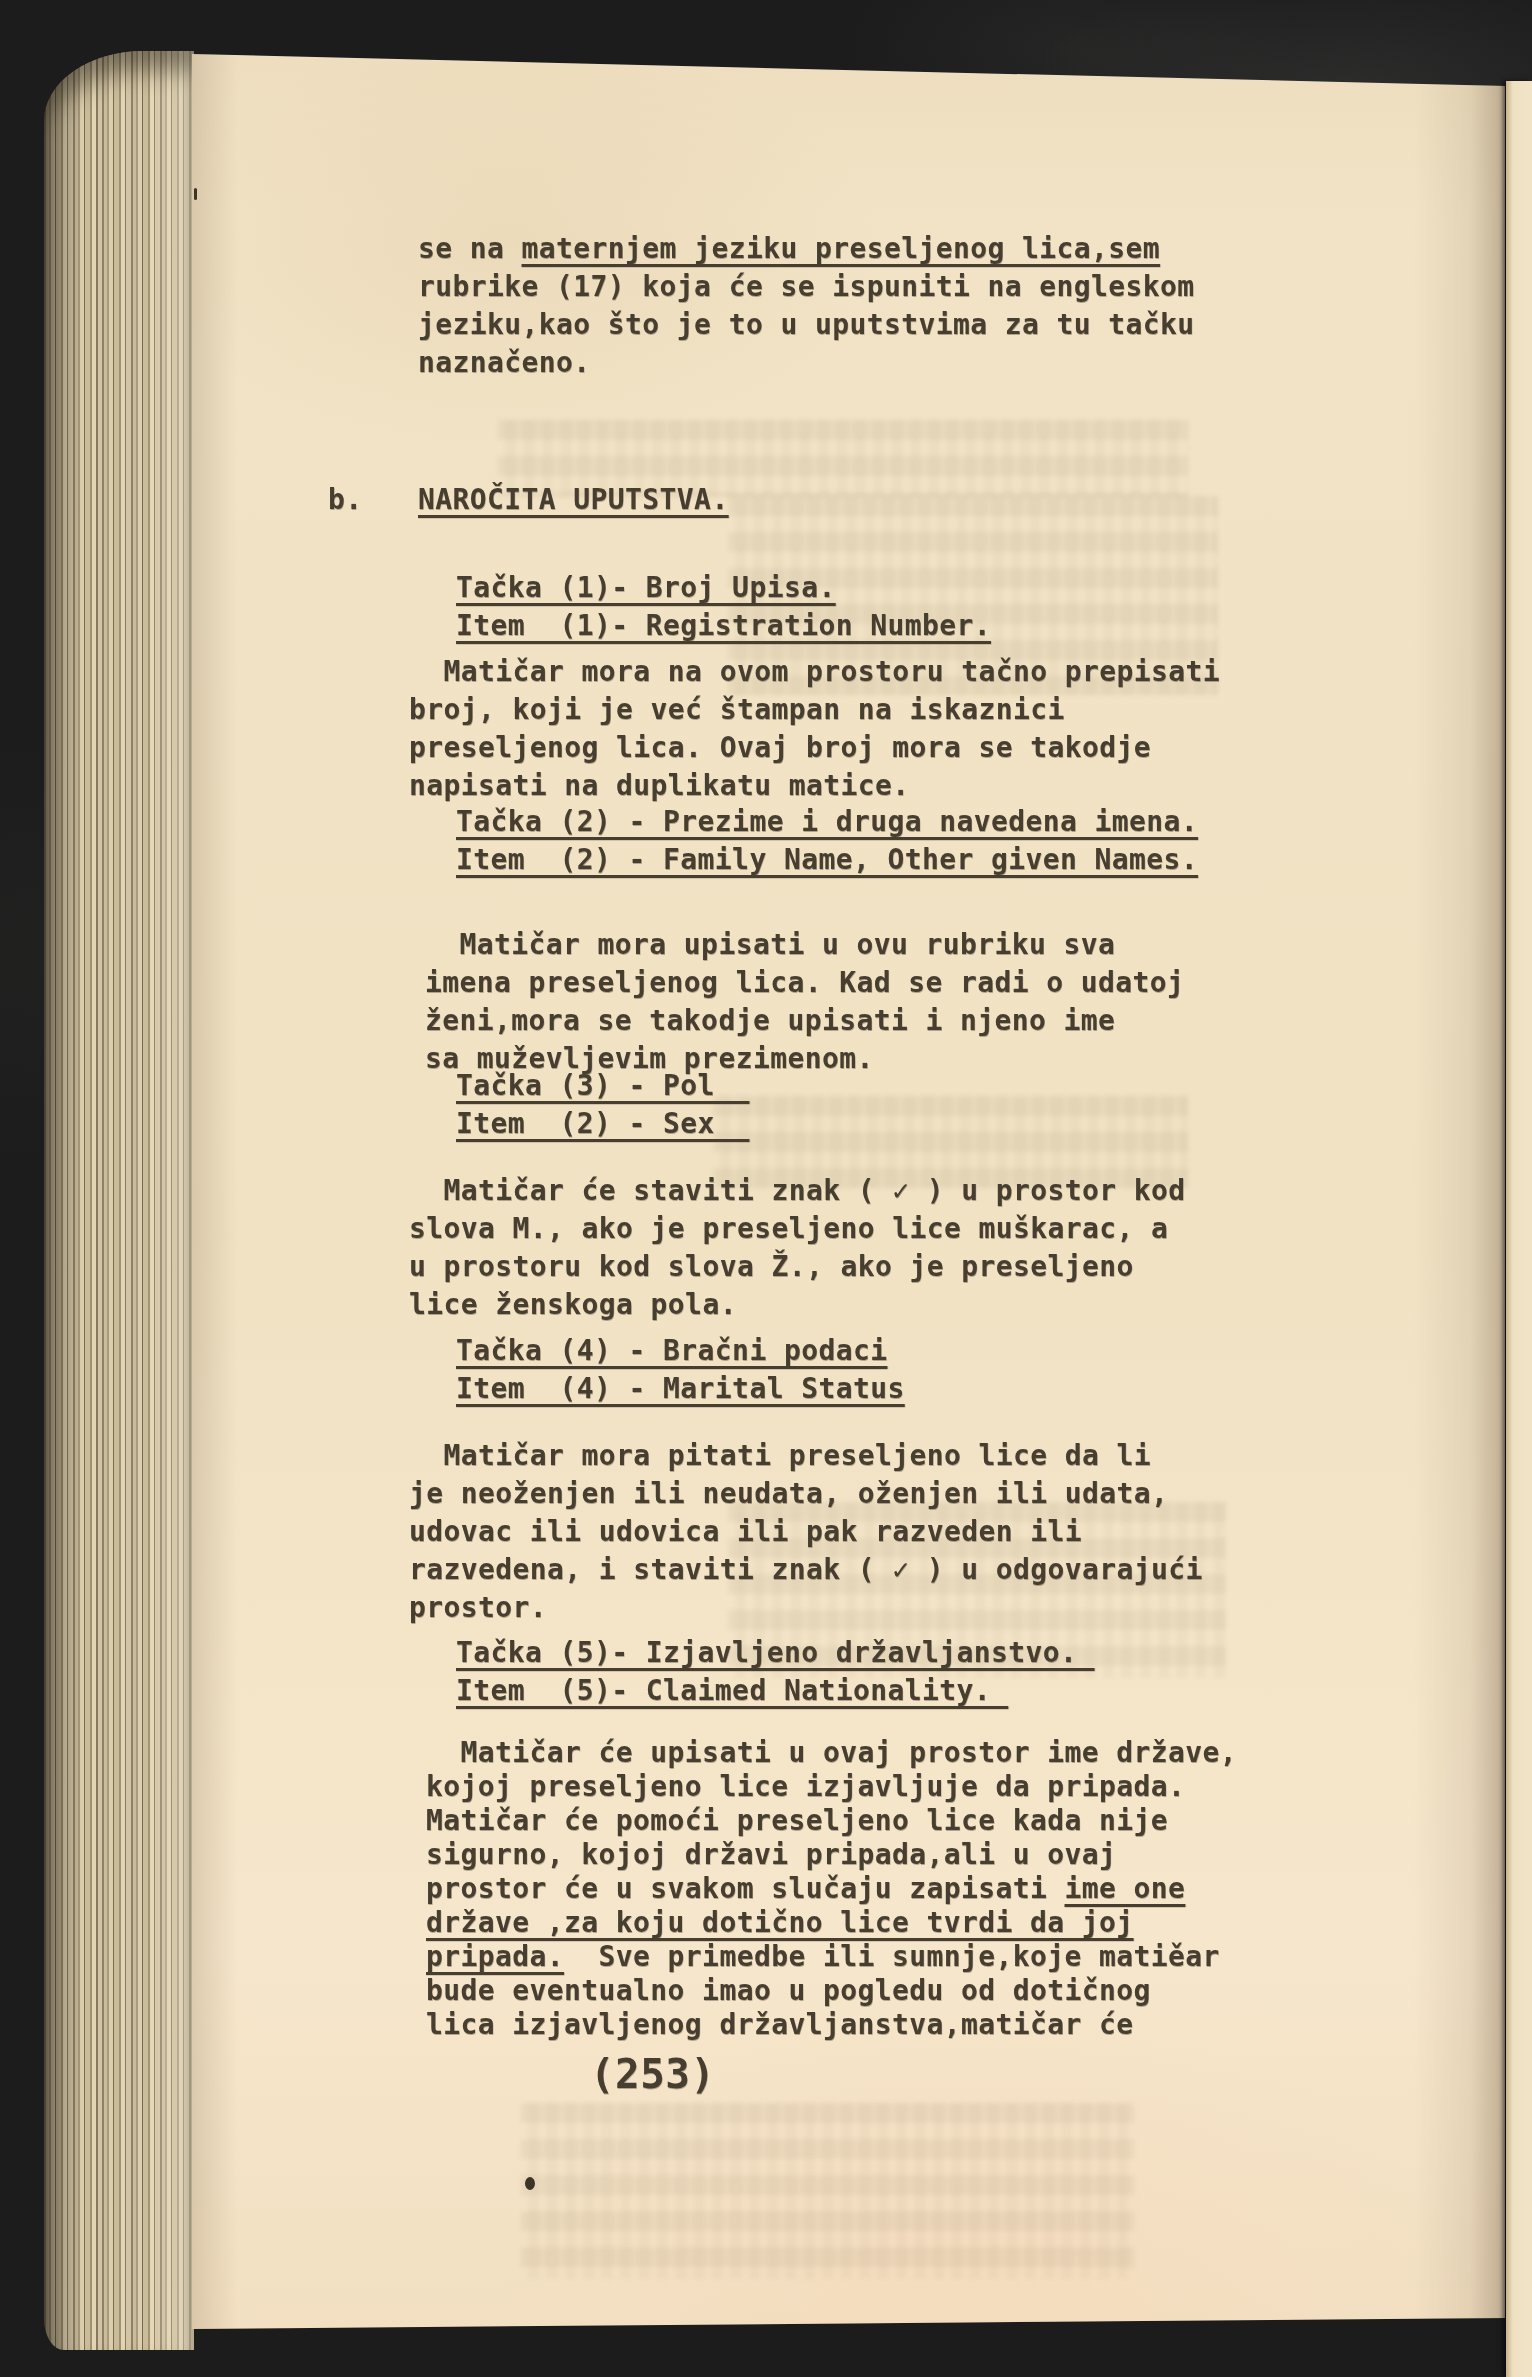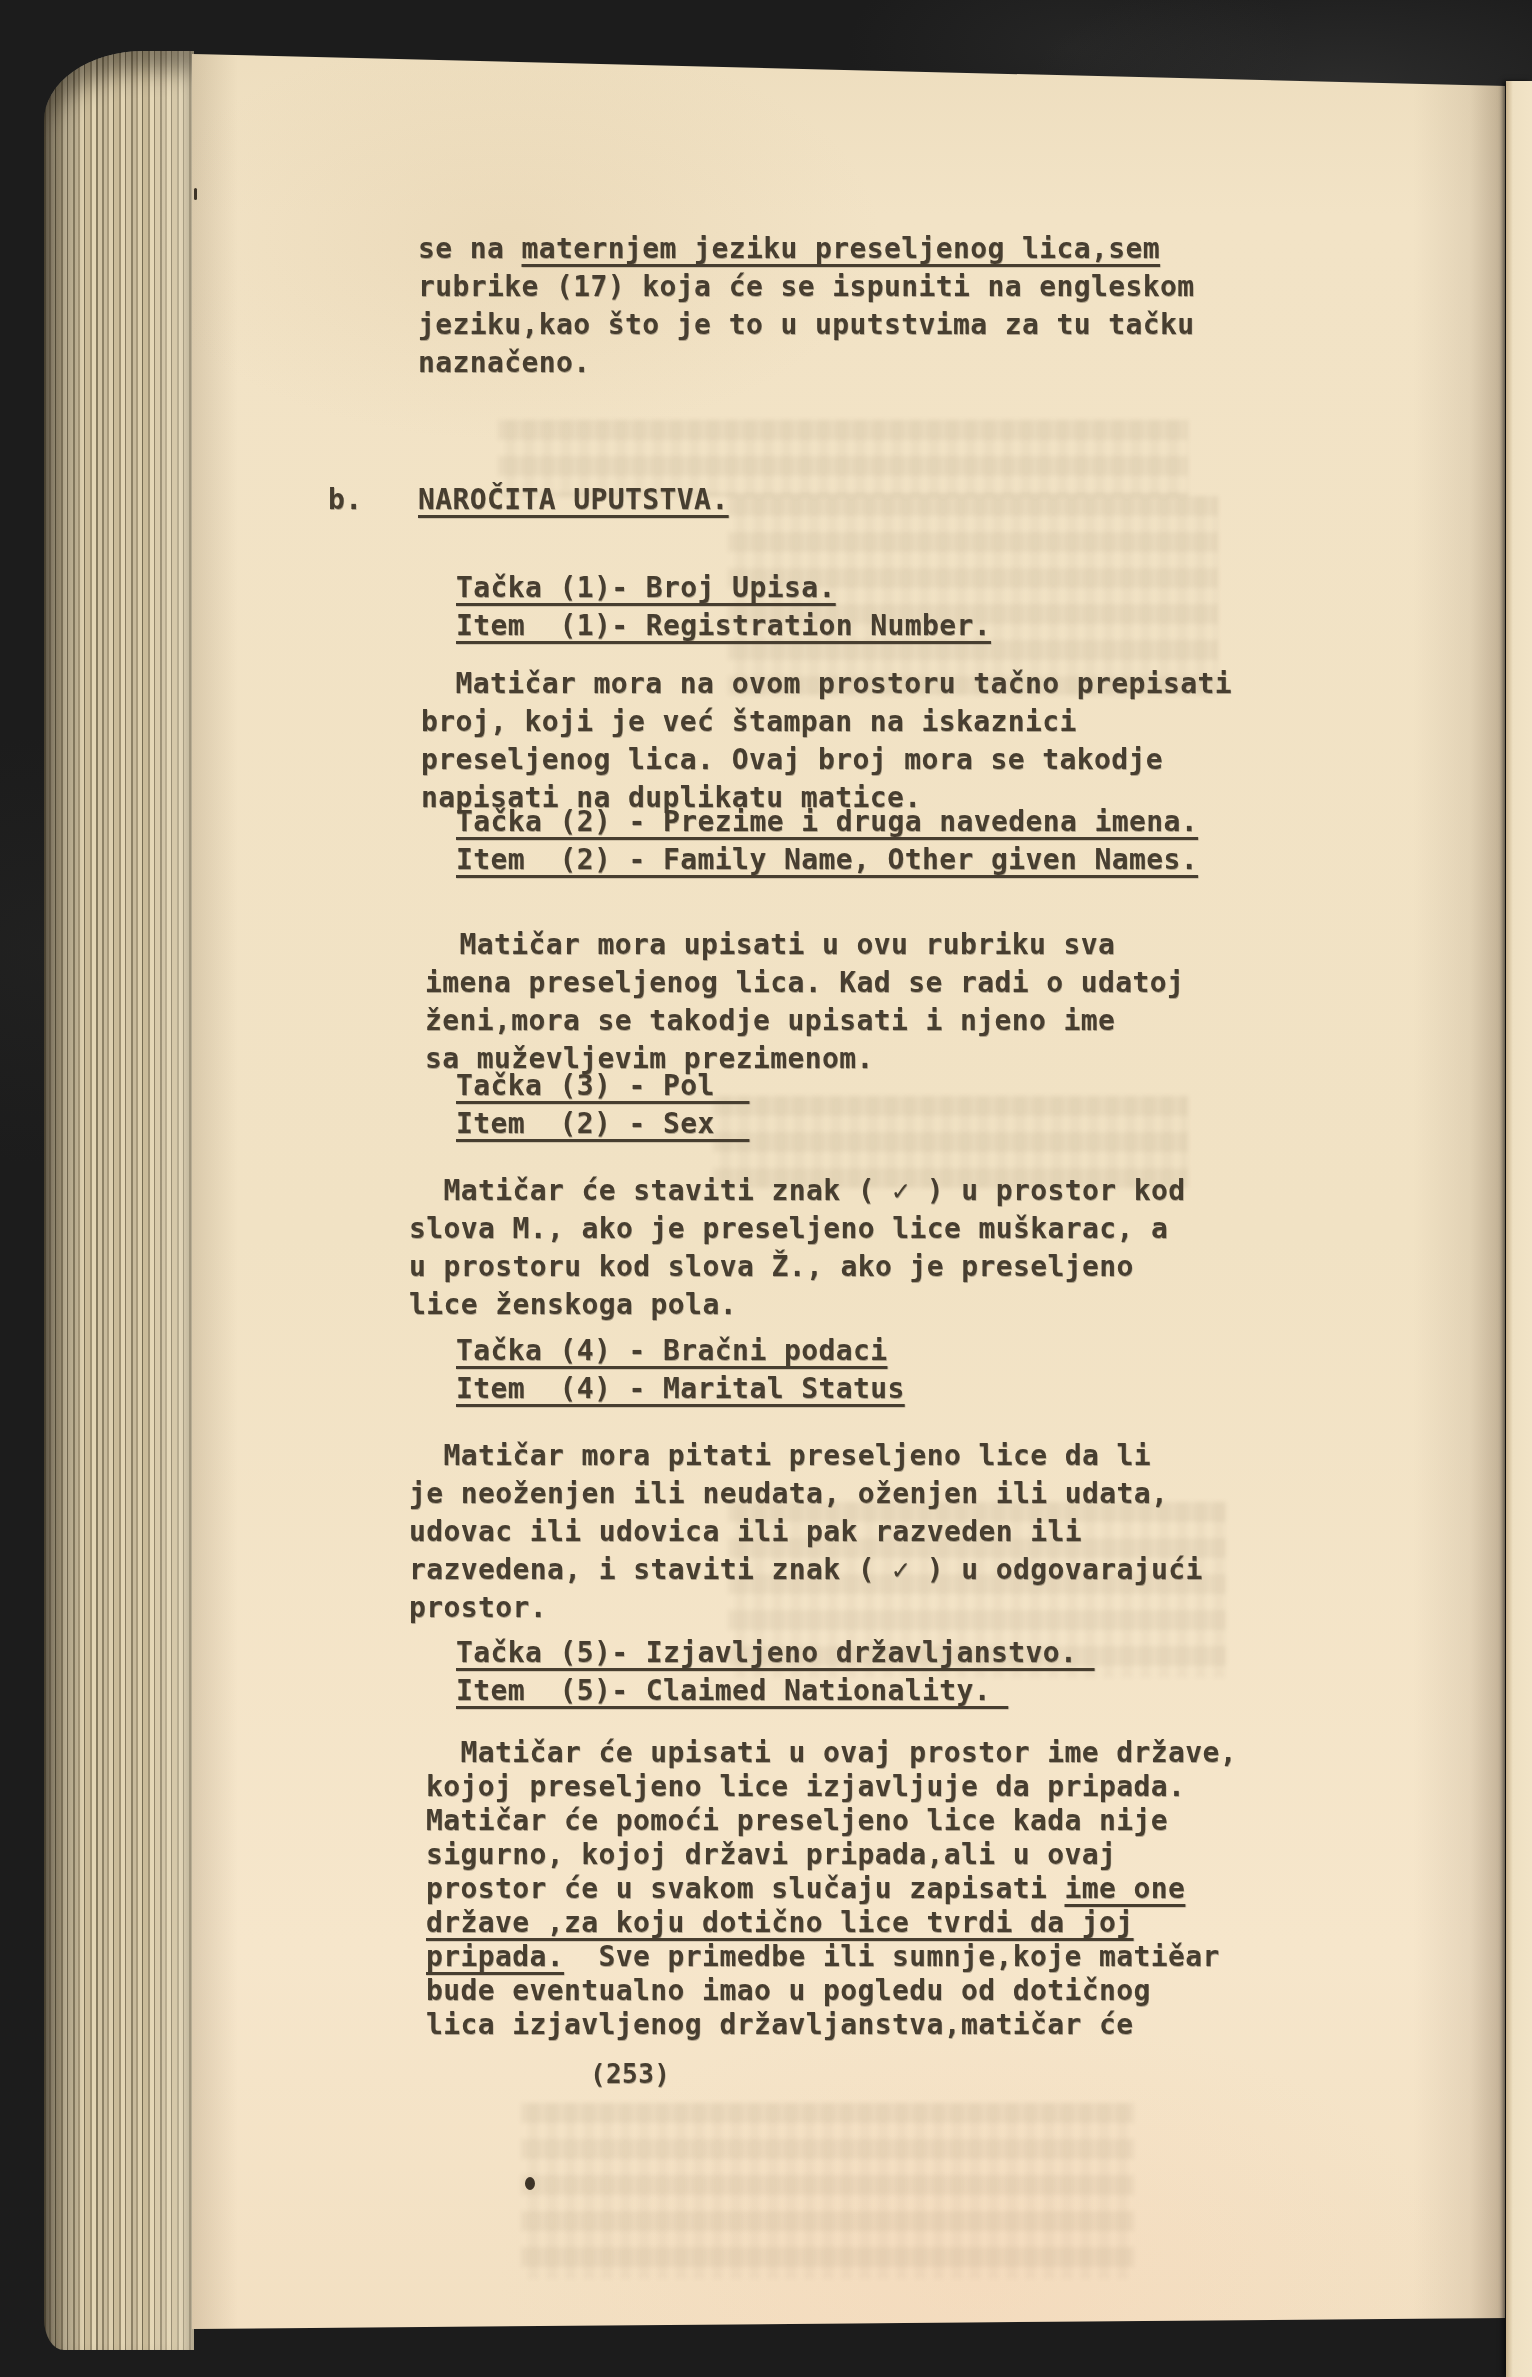--- a/index.html
+++ b/index.html
@@ -79,21 +79,21 @@
 naznačeno.</span></p>
 
     <div>
       <span class="txt" style="left:136px;top:481px;">b.</span>
       <span class="txt u" style="left:226px;top:481px;">NAROČITA UPUTSTVA.</span>
     </div>
 
     <div>
       <span class="txt u" style="left:264px;top:569px;">Tačka (1)- Broj Upisa.</span>
       <span class="txt u" style="left:264px;top:607px;">Item  (1)- Registration Number.</span>
-      <p class="txt" style="left:217px;top:653px;width:1088px;margin:12px;">  Matičar mora na ovom prostoru tačno prepisati
+      <p class="txt" style="left:217px;top:653px;width:1088px;margin:0;">  Matičar mora na ovom prostoru tačno prepisati
 broj, koji je već štampan na iskaznici
 preseljenog lica. Ovaj broj mora se takodje
 napisati na duplikatu matice.</p>
     </div>
 
     <div>
       <span class="txt u" style="left:264px;top:803px;">Tačka (2) - Prezime i druga navedena imena.</span>
       <span class="txt u" style="left:264px;top:841px;">Item  (2) - Family Name, Other given Names.</span>
       <p class="txt" style="left:217px;top:910px;width:1088px;margin:16px;">  Matičar mora upisati u ovu rubriku sva
 imena preseljenog lica. Kad se radi o udatoj
@@ -127,21 +127,21 @@
 kojoj preseljeno lice izjavljuje da pripada.
 Matičar će pomoći preseljeno lice kada nije
 sigurno, kojoj državi pripada,ali u ovaj
 prostor će u svakom slučaju zapisati </span><span class="u">ime one
 države ,za koju dotično lice tvrdi da joj
 pripada.</span><span>  Sve primedbe ili sumnje,koje matiěar
 bude eventualno imao u pogledu od dotičnog
 lica izjavljenog državljanstva,matičar će</span></p>
     </div>
 
-    <span class="txt" style="left:398px;top:2055px;font-size:26px;">(253)</span>
+    <span class="txt" style="left:398px;top:2055px;font-size:41px;">(253)</span>
 
     <div class="speck" style="left:333px;top:2177px;width:10px;height:13px;"></div>
     <div class="speck" style="left:1.5px;top:188px;width:3.8px;height:12.3px;border-radius:2.3px;"></div>
   </div>
 
   <div class="facing"></div>
 </div>
 
 
 </body></html>

